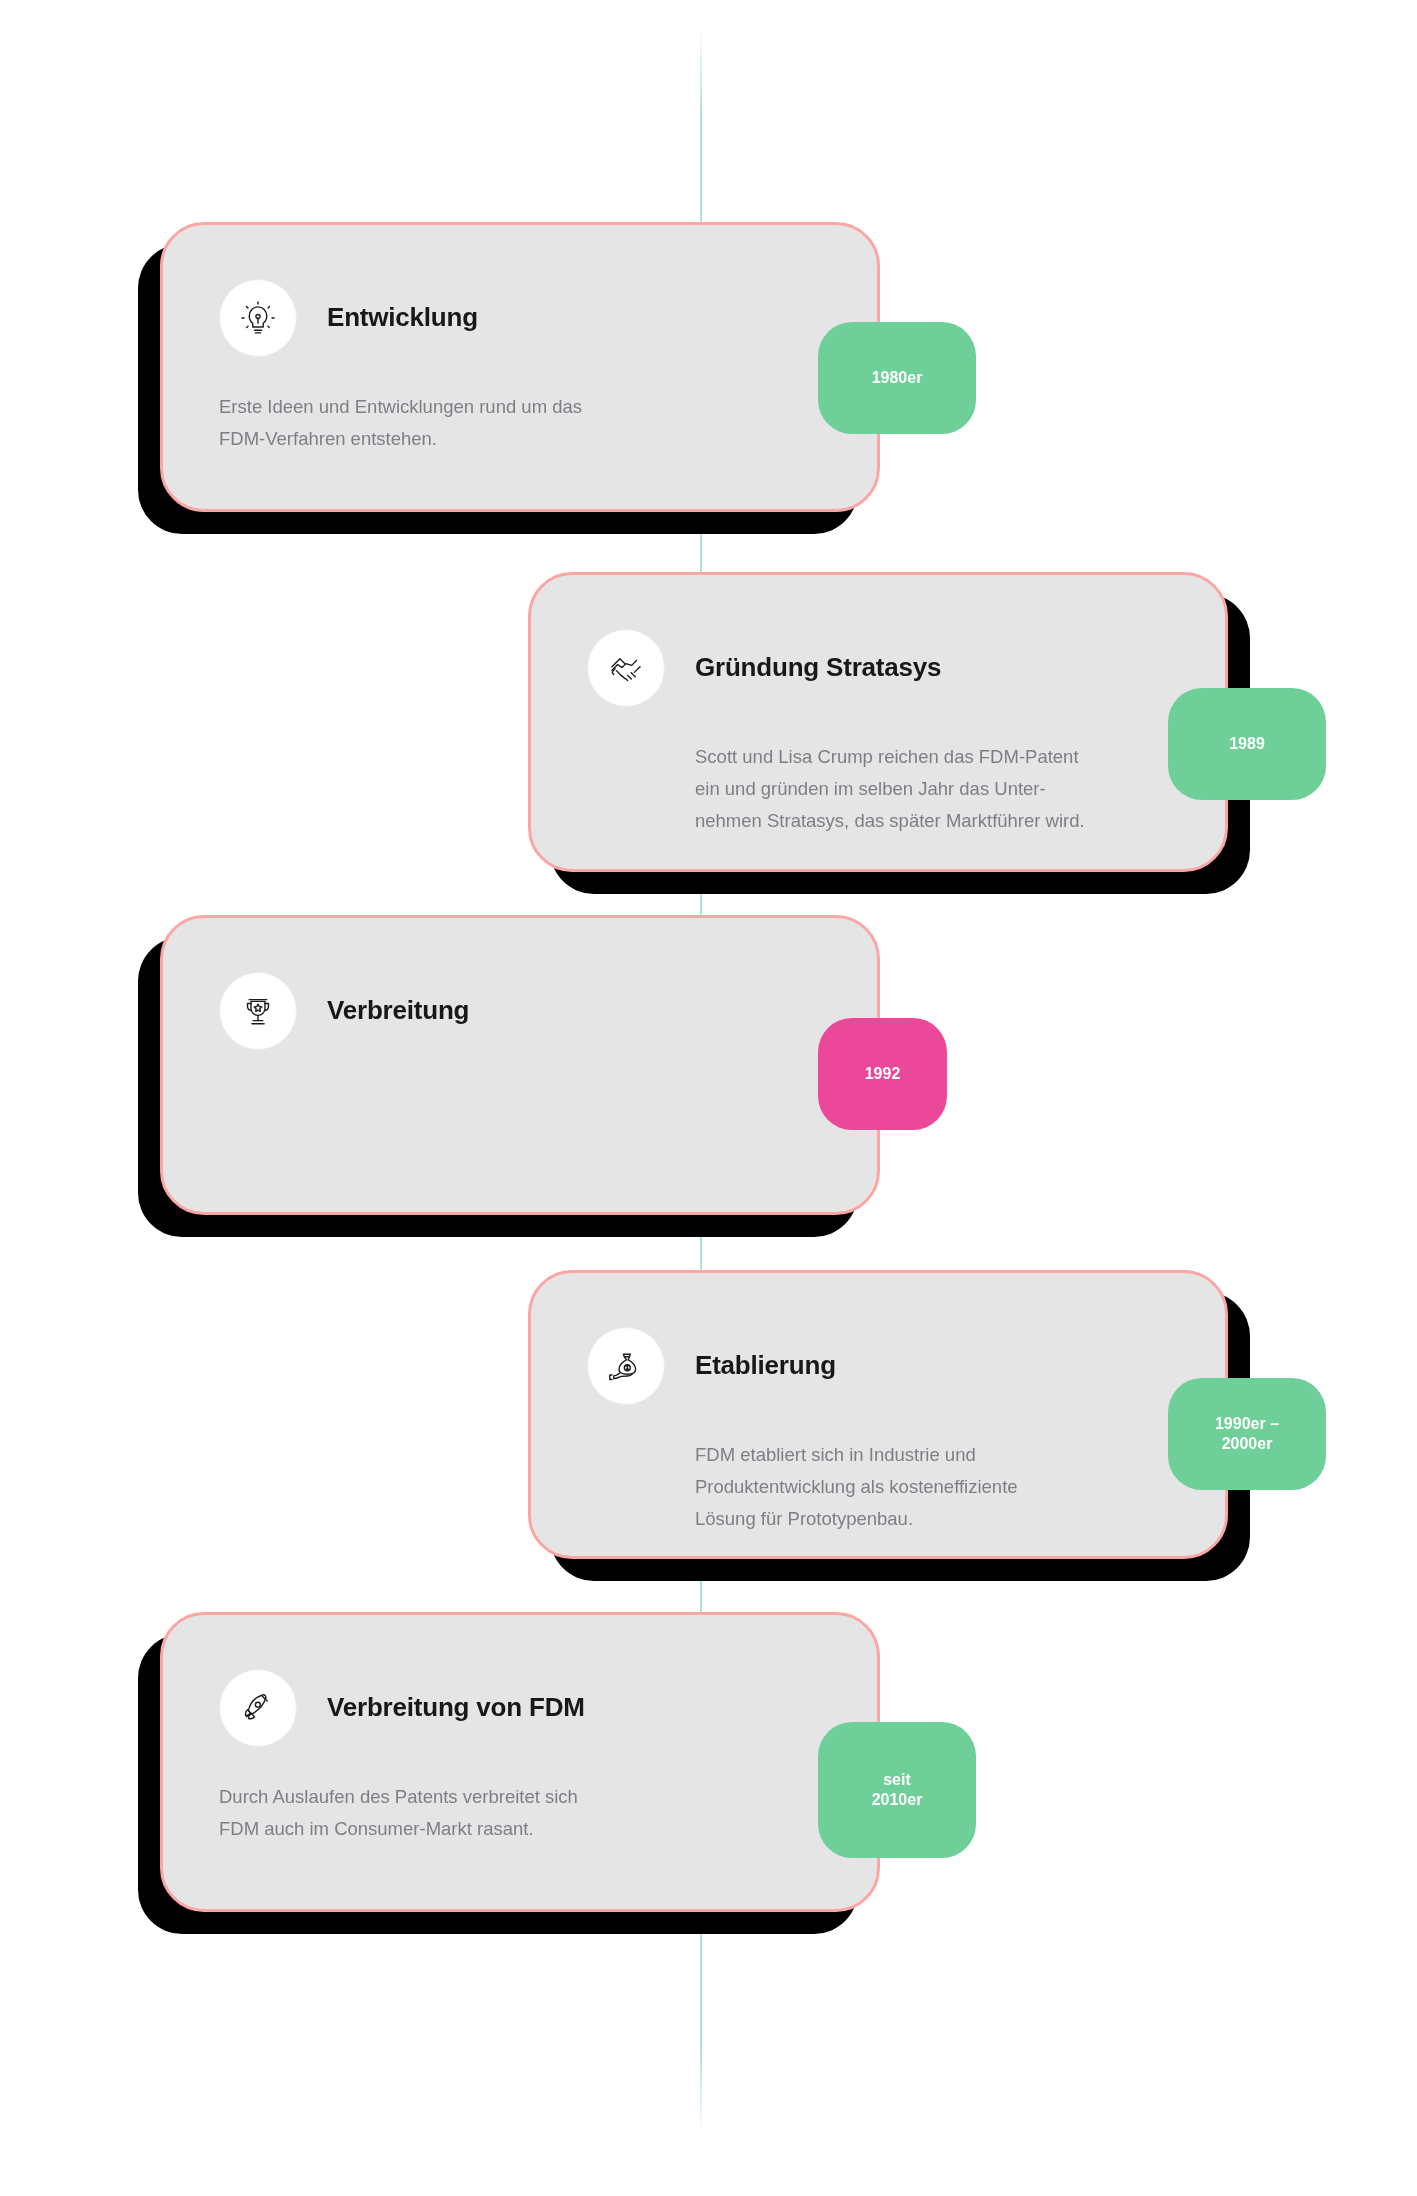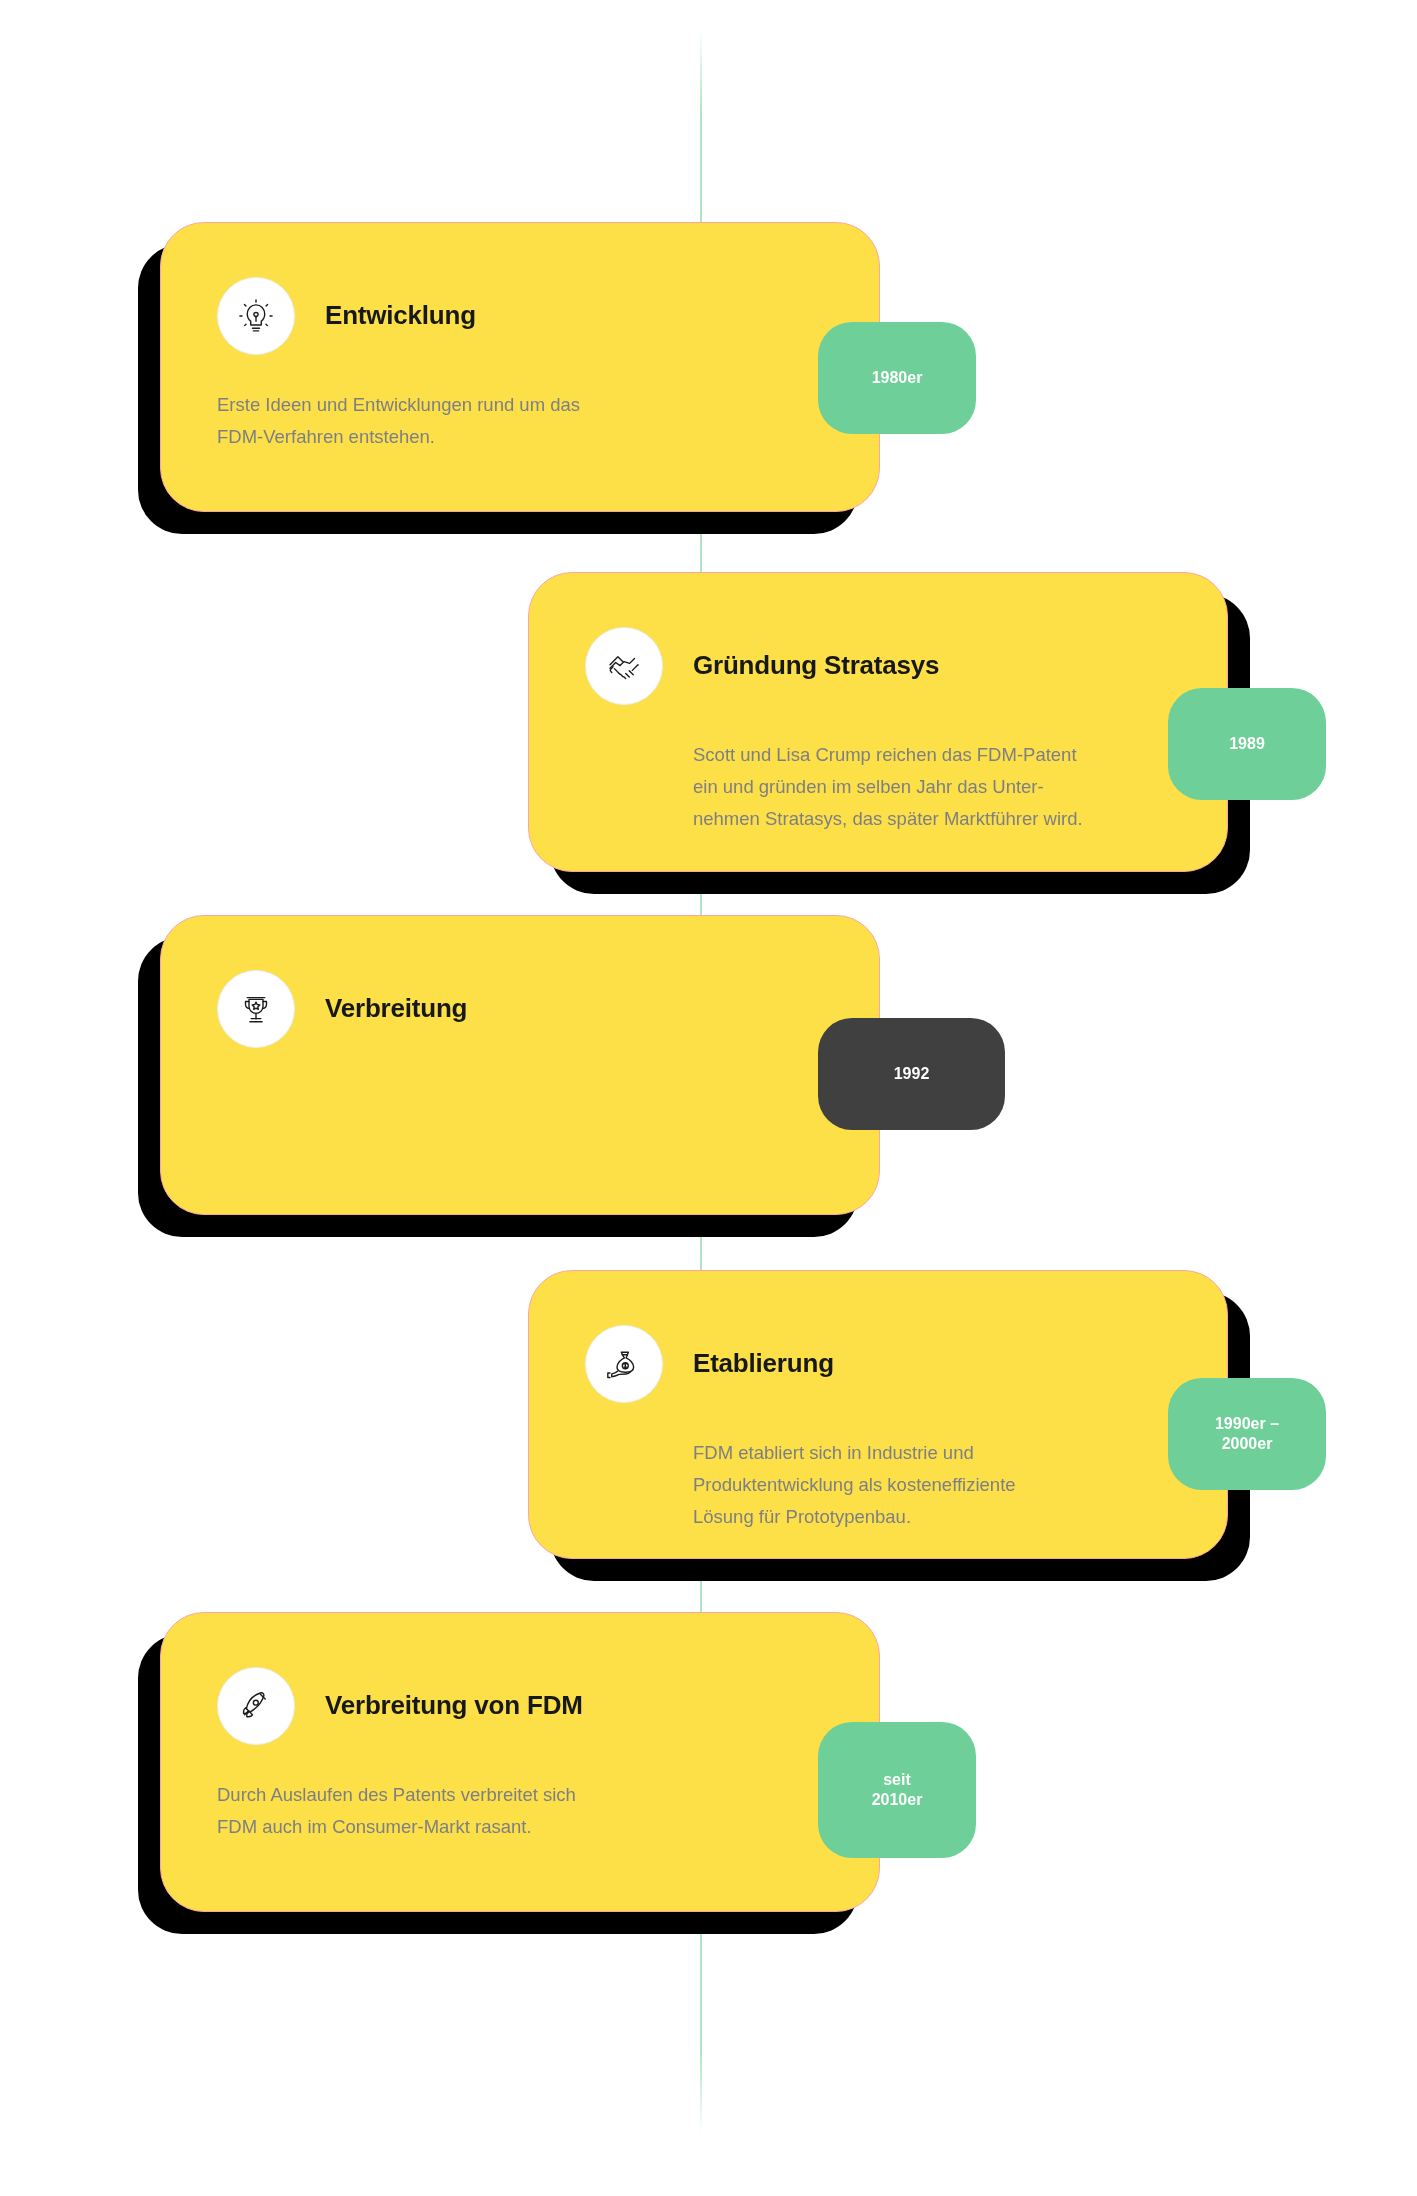--- a/index.html
+++ b/index.html
@@ -23,23 +23,23 @@
     z-index:1;
   }
 
   #timeline { position:absolute; inset:0; z-index:2; }
 
   .row { position:absolute; left:0; width:1417px; }
 
   
   .card {
     position:absolute;
-    background:#fde047;
+    background:#e5e5e5;
     border-radius:44px;
-    border:1px solid #fca5a5;
+    border:3px solid #fca5a5;
     z-index:3;
   }
   .card.left  { left:160px;  width:720px; box-shadow:-22px 22px 0 0 #000000; }
   .card.right { left:528px;  width:700px; box-shadow: 22px 22px 0 0 #000000; }
 
   .card-inner { position:relative; padding:54px 56px 50px 56px; height:100%; }
 
   .card-head { display:flex; align-items:center; gap:30px; }
 
   .icon-circle {
@@ -154,21 +154,21 @@
               <path d="M18.5 35h11"></path>
               <path d="M17 38.5h14"></path>
               <path d="M14 11h20"></path>
               <path d="m24 16.2 1.3 2.7 3 .4-2.2 2.1.5 3-2.6-1.4-2.6 1.4.5-3-2.2-2.1 3-.4 1.3-2.7z"></path>
             </svg>
           </span>
           <span class="card-title" style="color: rgb(23, 24, 26);">Verbreitung</span>
         </div>
       </div>
     </div>
-    <div class="badge" style="left: 818px; top: 1018px; width: 187px; height: 112px; background: #404040;">1992</div>
+    <div class="badge" style="left: 818px; top: 1018px; width: 129px; height: 112px; background: #ec4899;">1992</div>
   </div>
 
   <div class="row" style="top:0;">
     <div class="card right" style="top:1270px; height:289px;">
       <div class="card-inner">
         <div class="card-head">
           <span class="icon-circle">
             <svg width="42" height="42" viewBox="0 0 48 48" fill="none" stroke="#1b1c1e" stroke-width="1.6" stroke-linecap="round" stroke-linejoin="round">
               <path d="M22 13.5h6l-1.6 3.6C31 19 35 23.4 35 27.8c0 3.8-3.3 5.7-9.5 5.7s-9.5-1.9-9.5-5.7c0-4.4 4-8.8 8.6-10.7L22 13.5z"></path>
               <path d="M22.2 13.5 21 10.5h8l-1.2 3"></path>

